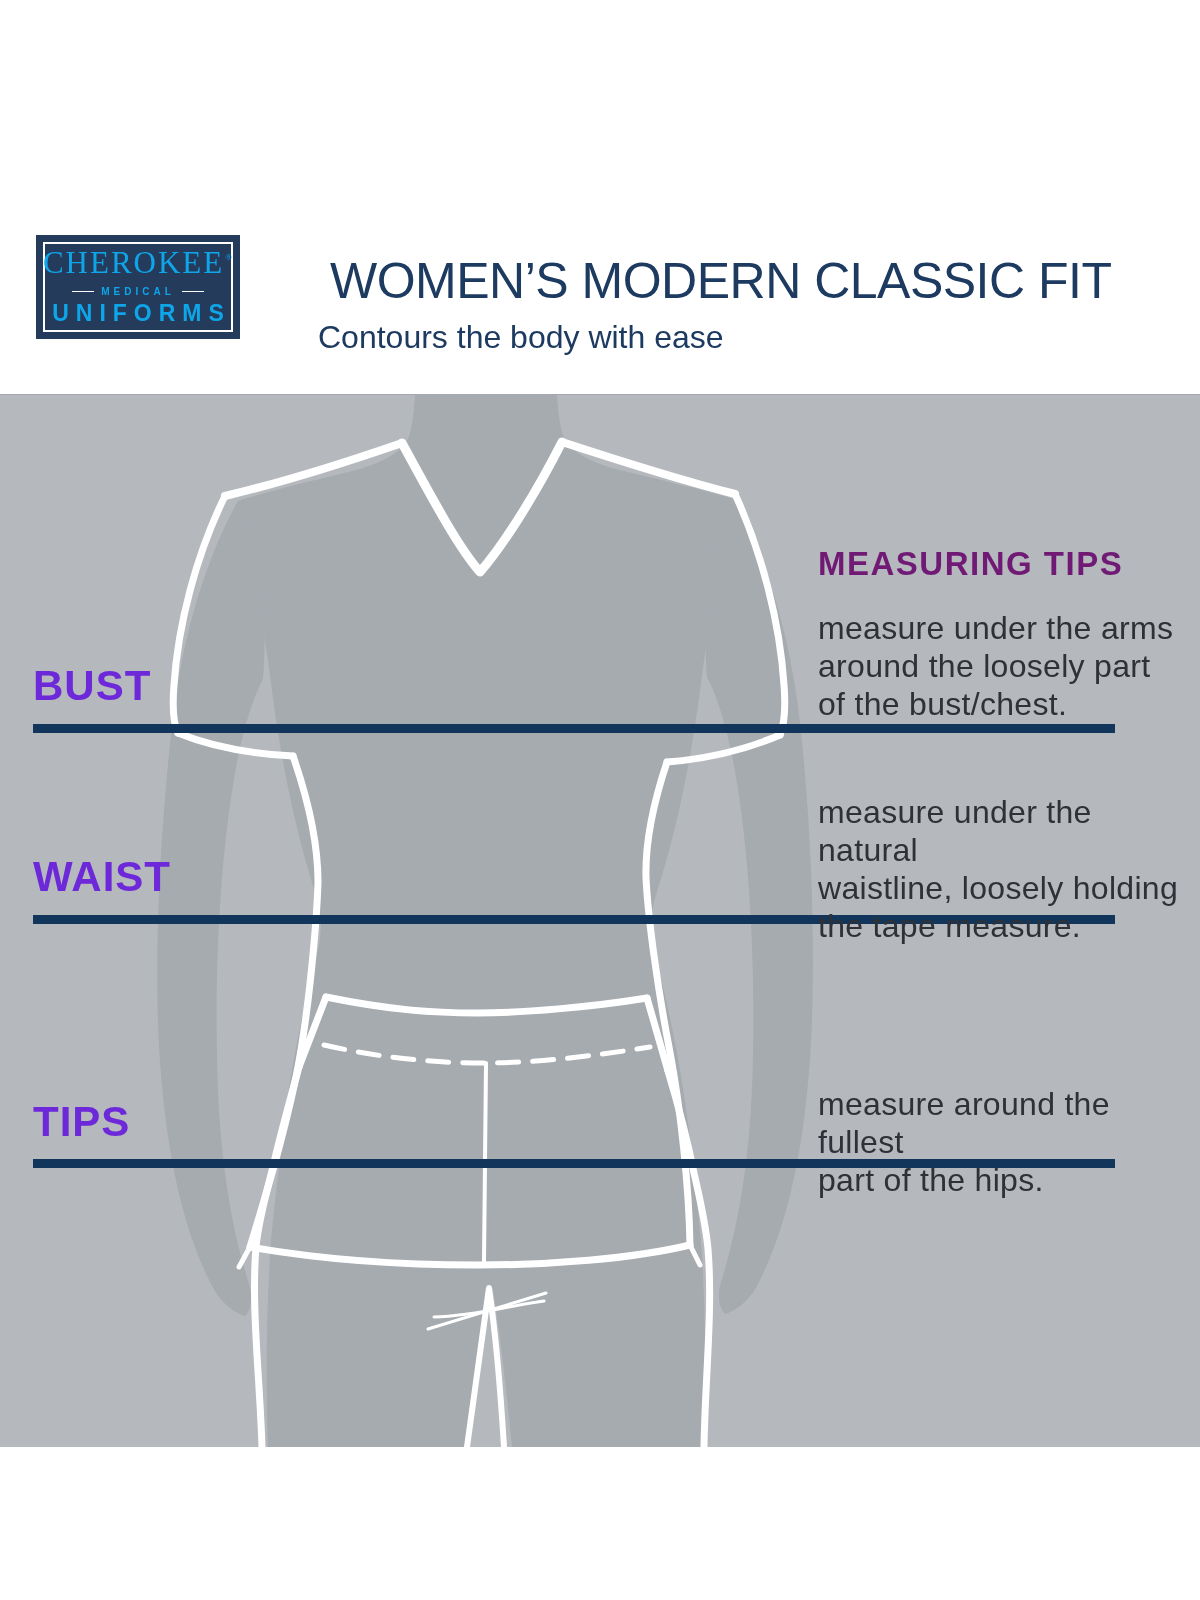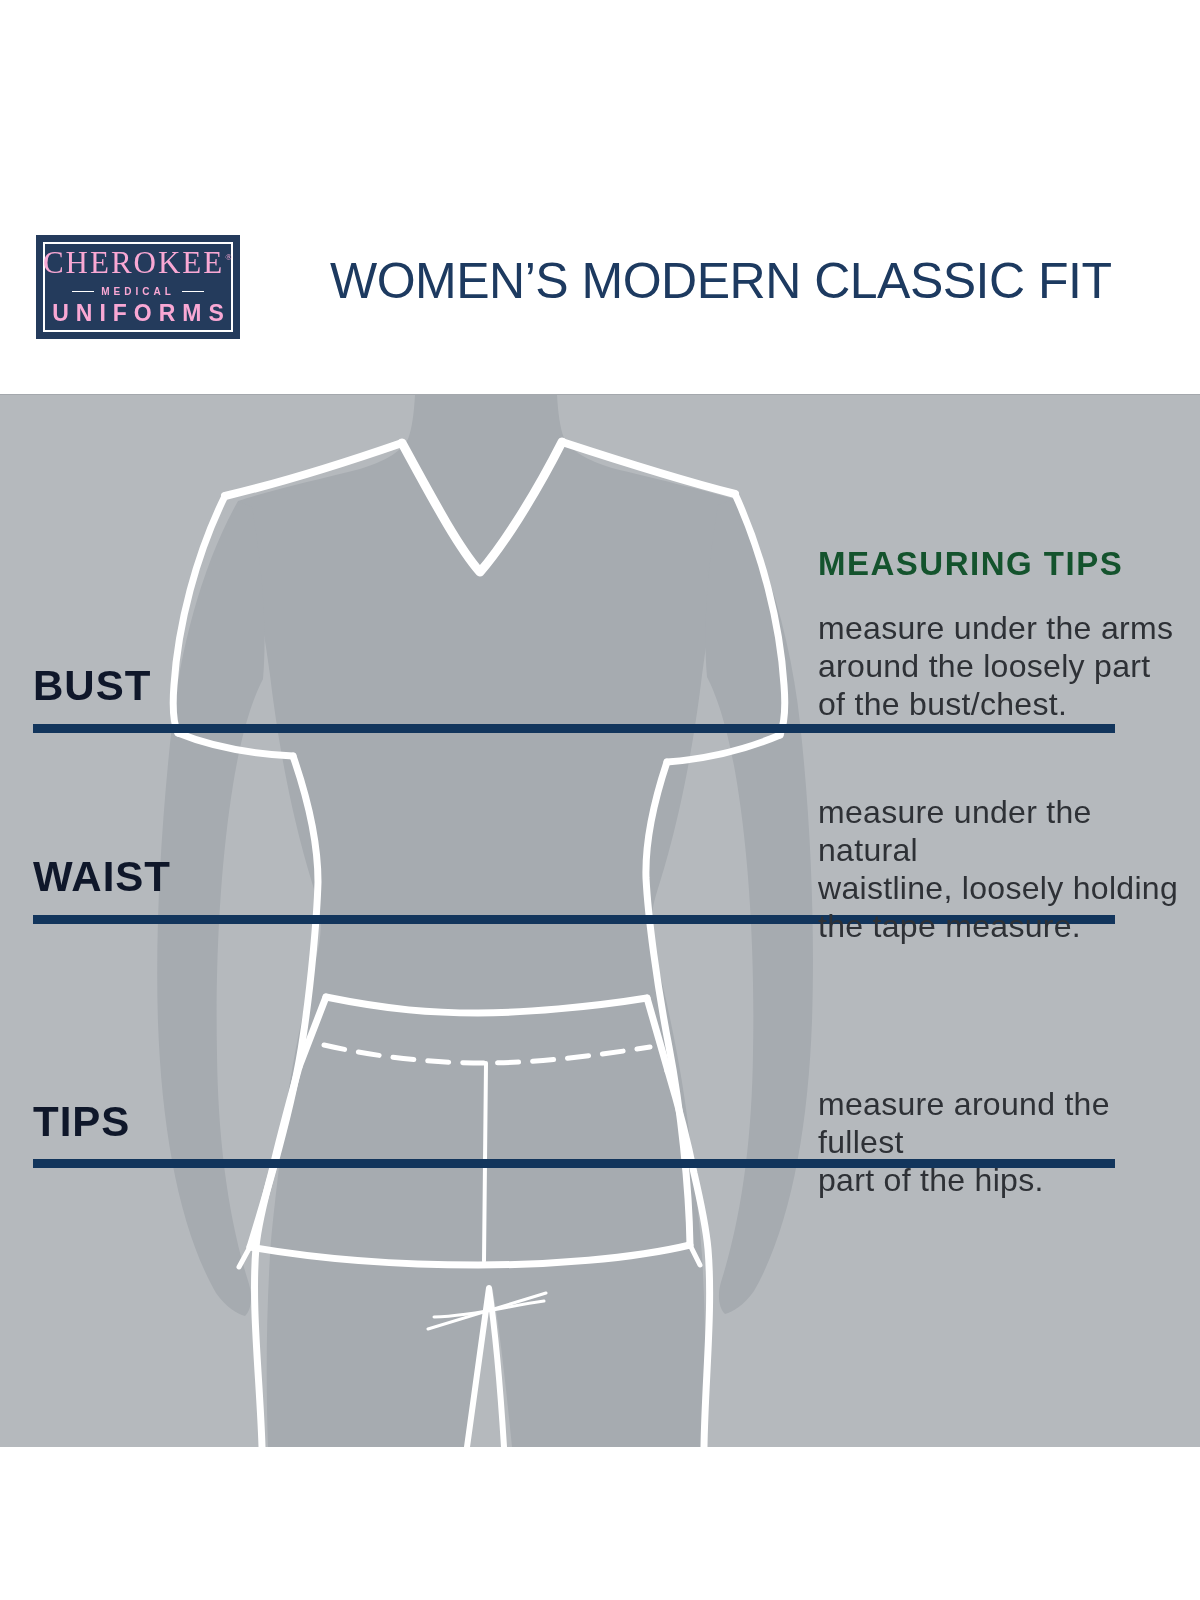--- a/index.html
+++ b/index.html
@@ -9,21 +9,21 @@
   }
 
   
   .logo{
     position:absolute;left:36px;top:235px;width:204px;height:104px;
     background:#243b5c;box-sizing:border-box;
   }
   .logo-inner{
     position:absolute;left:7px;top:7px;right:7px;bottom:7px;
     border:2px solid #ffffff;display:flex;flex-direction:column;
-    align-items:center;justify-content:center;color:#f9a8d4;
+    align-items:center;justify-content:center;color:#0ea5e9;
   }
   .logo-name{
     font-family:"Liberation Serif","DejaVu Serif",serif;
     font-size:31px;letter-spacing:2px;line-height:30px;white-space:nowrap;
   }
   .logo-reg{font-size:9px;vertical-align:top;position:relative;top:-6px;left:1px;}
   .logo-medical{
     display:flex;align-items:center;gap:7px;margin-top:8px;
     font-size:10px;letter-spacing:4px;font-weight:700;white-space:nowrap;
   }
@@ -54,29 +54,29 @@
 
   .m-line{
     position:absolute;left:33px;width:1082px;height:9px;background:#12355c;
   }
   .m-line.bust{top:329px;}
   .m-line.waist{top:520px;}
   .m-line.hips{top:764px;}
 
   .m-label{
     position:absolute;left:33px;font-size:42px;font-weight:700;
-    color:#0f172a;letter-spacing:1px;line-height:46px;
+    color:#6d28d9;letter-spacing:1px;line-height:46px;
   }
   .m-label.bust{top:268px;}
   .m-label.waist{top:459px;}
   .m-label.hips{top:704px;}
 
   .tips-heading{
     position:absolute;left:818px;top:150px;font-size:33px;font-weight:700;
-    color:#14532d;letter-spacing:1.5px;line-height:38px;
+    color:#701a75;letter-spacing:1.5px;line-height:38px;
   }
   .tip{
     position:absolute;left:818px;width:370px;font-size:32px;font-weight:400;
     color:#2e3136;letter-spacing:0.3px;
   }
   .tip .tip-line{display:block;line-height:38px;}
   .tip.tip-bust{top:214px;}
   .tip.tip-waist{top:398px;}
   .tip.tip-hips{top:690px;}
 </style>
@@ -90,20 +90,21 @@
       <div class="logo-name"><span>CHEROKEE</span><span class="logo-reg">®</span></div>
       <div class="logo-medical">
           <span>MEDICAL</span>
         </div>
       <div class="logo-uniforms">UNIFORMS</div>
     </div>
   </div>
 
   <div class="title-block">
     <h1 class="page-title">WOMEN’S MODERN CLASSIC FIT</h1>
+    <p class="page-subtitle">Contours the body with ease</p>
   </div>
 
   <div class="figure-area">
 
     <svg class="figure-svg" viewBox="0 0 1200 1052" xmlns="http://www.w3.org/2000/svg">
 
       <g fill="#a6abb0" stroke="none">
 
         <path d="
           M 415 0

